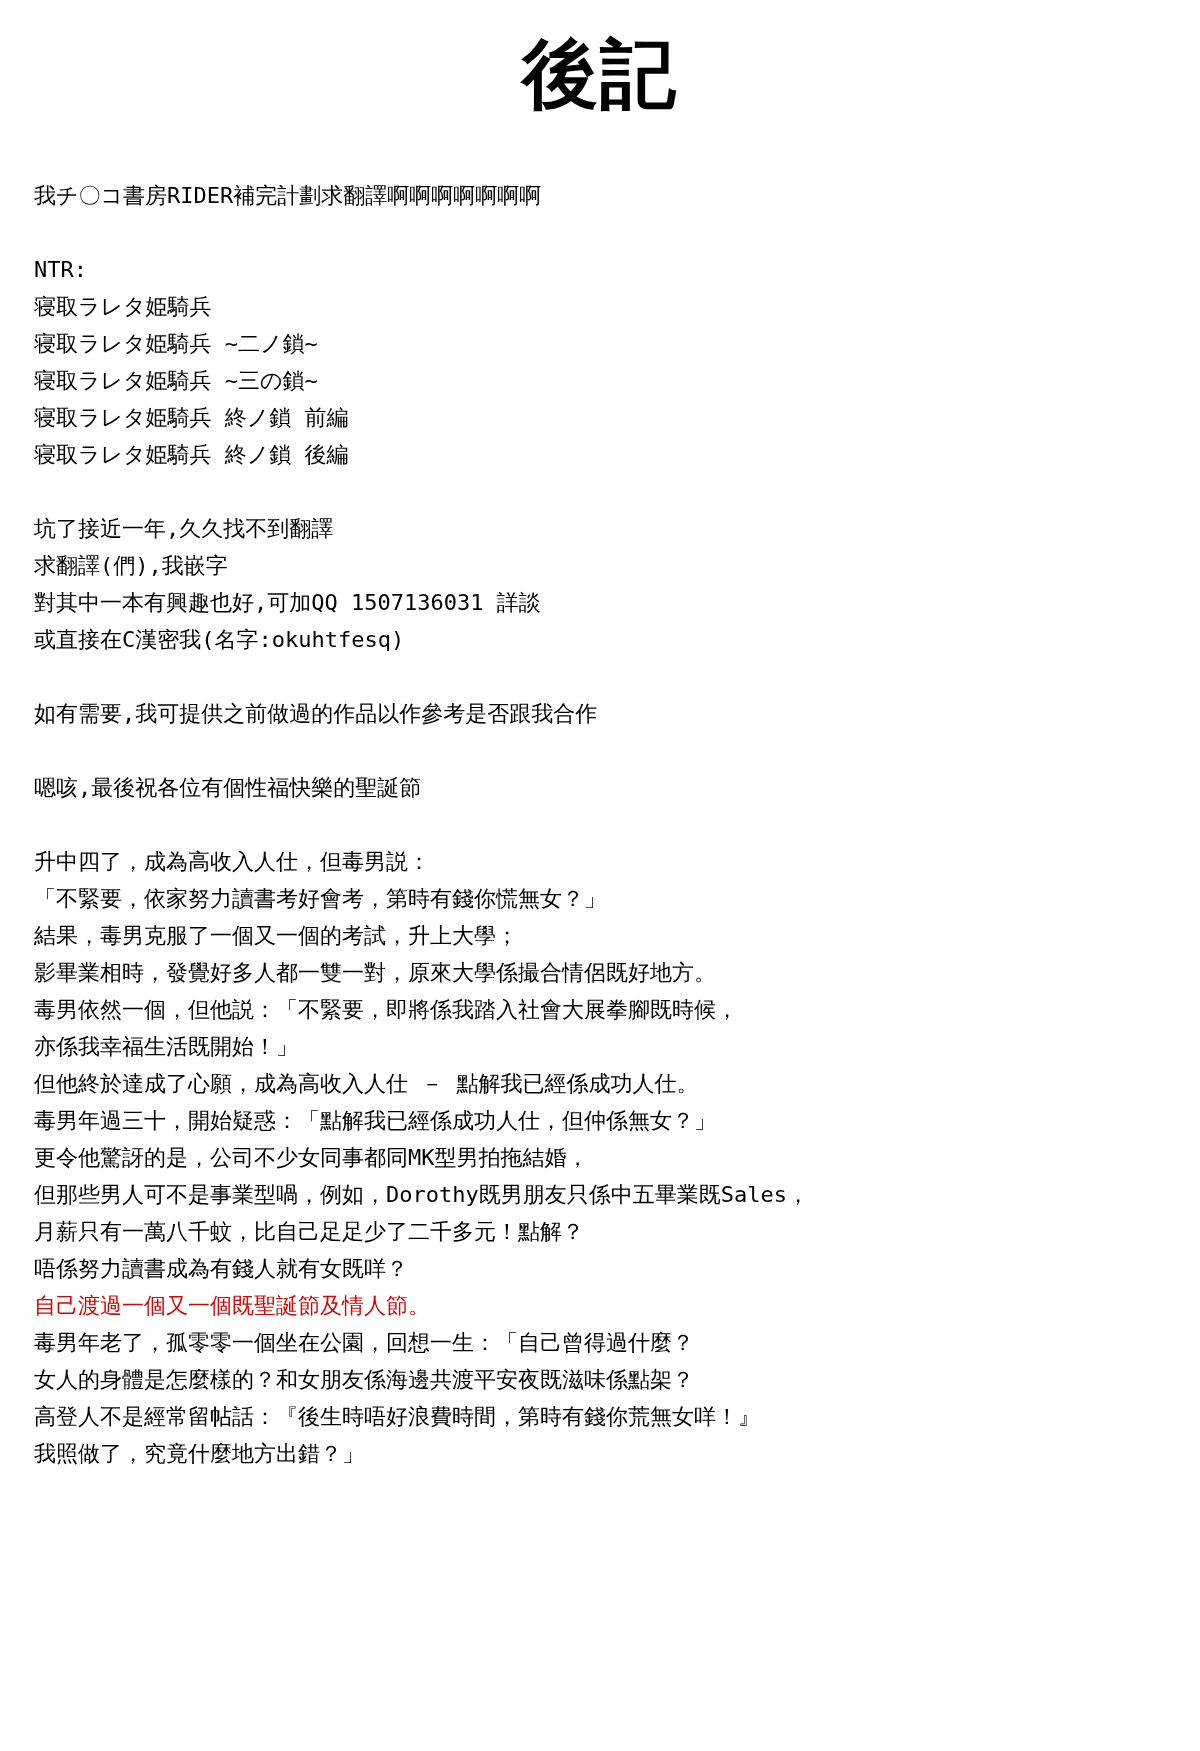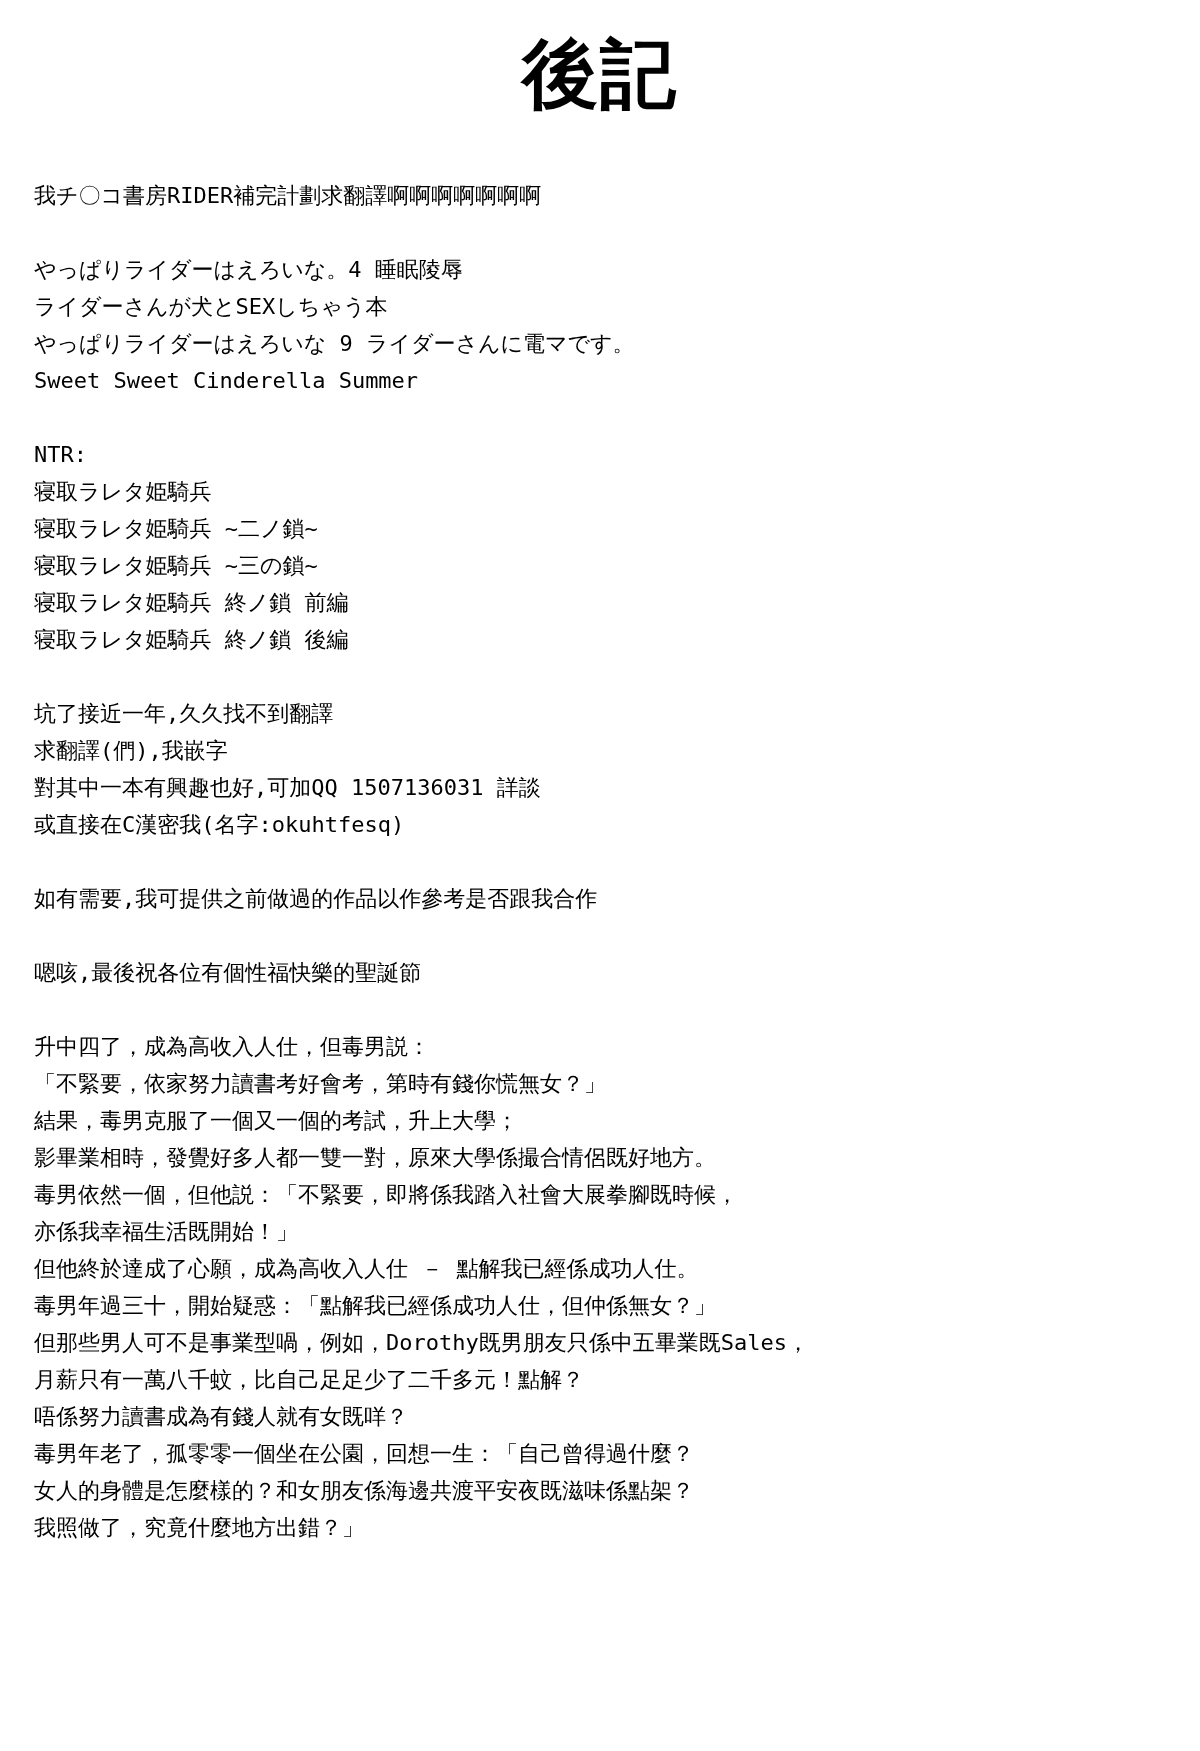--- a/index.html
+++ b/index.html
@@ -51,26 +51,20 @@
 </head>
 <body>
 
 <div class="page" style="--bg: #ffffff; --fg: #000000; --hl: #e00000;">
   <h1 class="page-title">後記</h1>
   <div class="content" id="content">
       <div class="section">
         <div class="line">我チ〇コ書房RIDER補完計劃求翻譯啊啊啊啊啊啊啊</div>
       </div>
       <div class="section">
-        <div class="line">やっぱりライダーはえろいな。4 睡眠陵辱</div>
-        <div class="line">ライダーさんが犬とSEXしちゃう本</div>
-        <div class="line">やっぱりライダーはえろいな 9 ライダーさんに電マです。</div>
-        <div class="line">Sweet Sweet Cinderella Summer</div>
-      </div>
-      <div class="section">
         <div class="line">NTR:</div>
         <div class="line">寝取ラレタ姫騎兵</div>
         <div class="line">寝取ラレタ姫騎兵 ~二ノ鎖~</div>
         <div class="line">寝取ラレタ姫騎兵 ~三の鎖~</div>
         <div class="line">寝取ラレタ姫騎兵 終ノ鎖 前編</div>
         <div class="line">寝取ラレタ姫騎兵 終ノ鎖 後編</div>
       </div>
       <div class="section">
         <div class="line">坑了接近一年,久久找不到翻譯</div>
         <div class="line">求翻譯(們),我嵌字</div>
@@ -85,21 +79,24 @@
       </div>
       <div class="section">
         <div class="line">升中四了，成為高收入人仕，但毒男説：</div>
         <div class="line">「不緊要，依家努力讀書考好會考，第時有錢你慌無女？」</div>
         <div class="line">結果，毒男克服了一個又一個的考試，升上大學；</div>
         <div class="line">影畢業相時，發覺好多人都一雙一對，原來大學係撮合情侶既好地方。</div>
         <div class="line">毒男依然一個，但他説：「不緊要，即將係我踏入社會大展拳腳既時候，</div>
         <div class="line">亦係我幸福生活既開始！」</div>
         <div class="line">但他終於達成了心願，成為高收入人仕 － 點解我已經係成功人仕。</div>
         <div class="line">毒男年過三十，開始疑惑：「點解我已經係成功人仕，但仲係無女？」</div>
+        <div class="line">更令他驚訝的是，公司不少女同事都同MK型男拍拖結婚，</div>
         <div class="line">但那些男人可不是事業型喎，例如，Dorothy既男朋友只係中五畢業既Sales，</div>
         <div class="line">月薪只有一萬八千蚊，比自己足足少了二千多元！點解？</div>
         <div class="line">唔係努力讀書成為有錢人就有女既咩？</div>
+        <div class="line highlight">自己渡過一個又一個既聖誕節及情人節。</div>
         <div class="line">毒男年老了，孤零零一個坐在公園，回想一生：「自己曾得過什麼？</div>
         <div class="line">女人的身體是怎麼樣的？和女朋友係海邊共渡平安夜既滋味係點架？</div>
+        <div class="line">高登人不是經常留帖話：『後生時唔好浪費時間，第時有錢你荒無女咩！』</div>
         <div class="line">我照做了，究竟什麼地方出錯？」</div>
       </div>
     </div>
 </div>
 
 </body></html>

